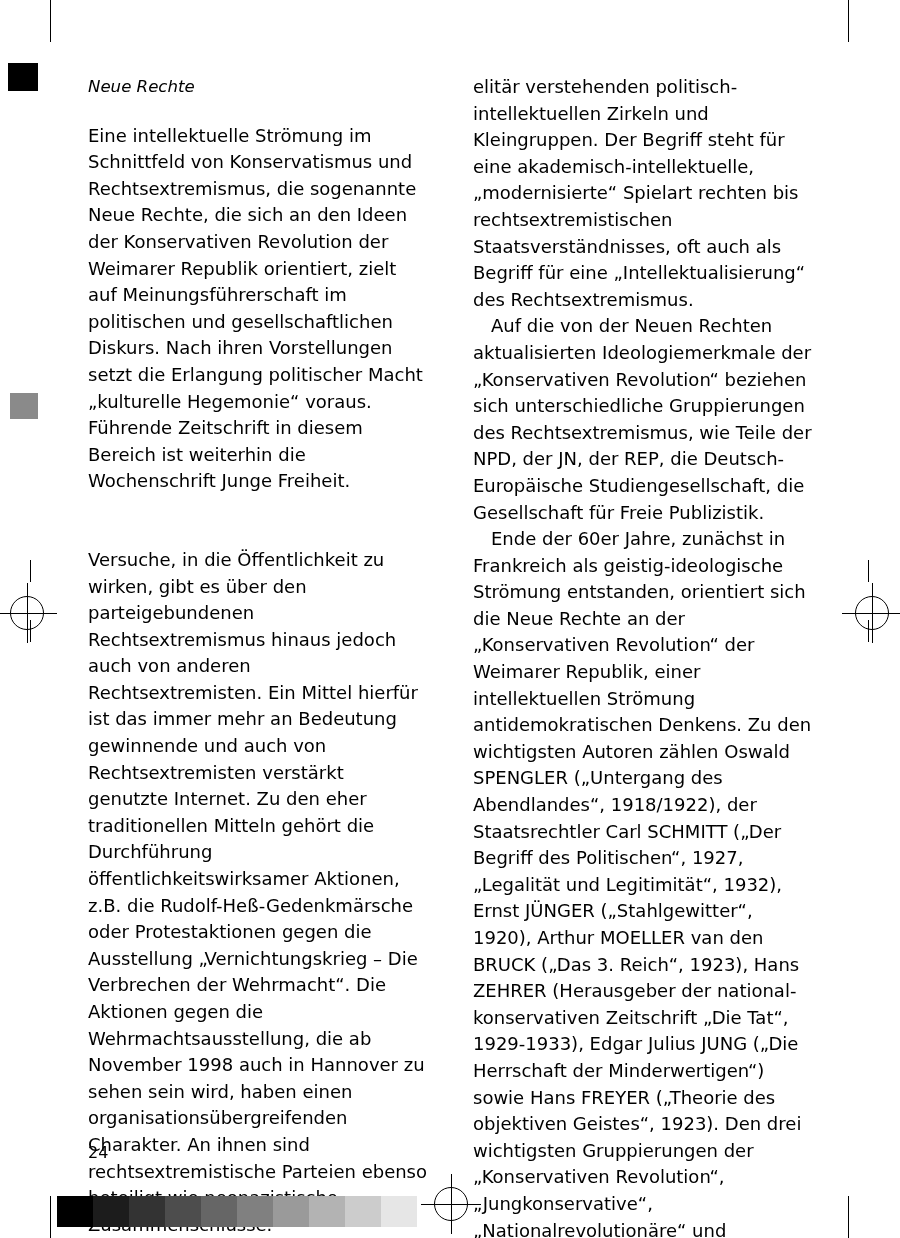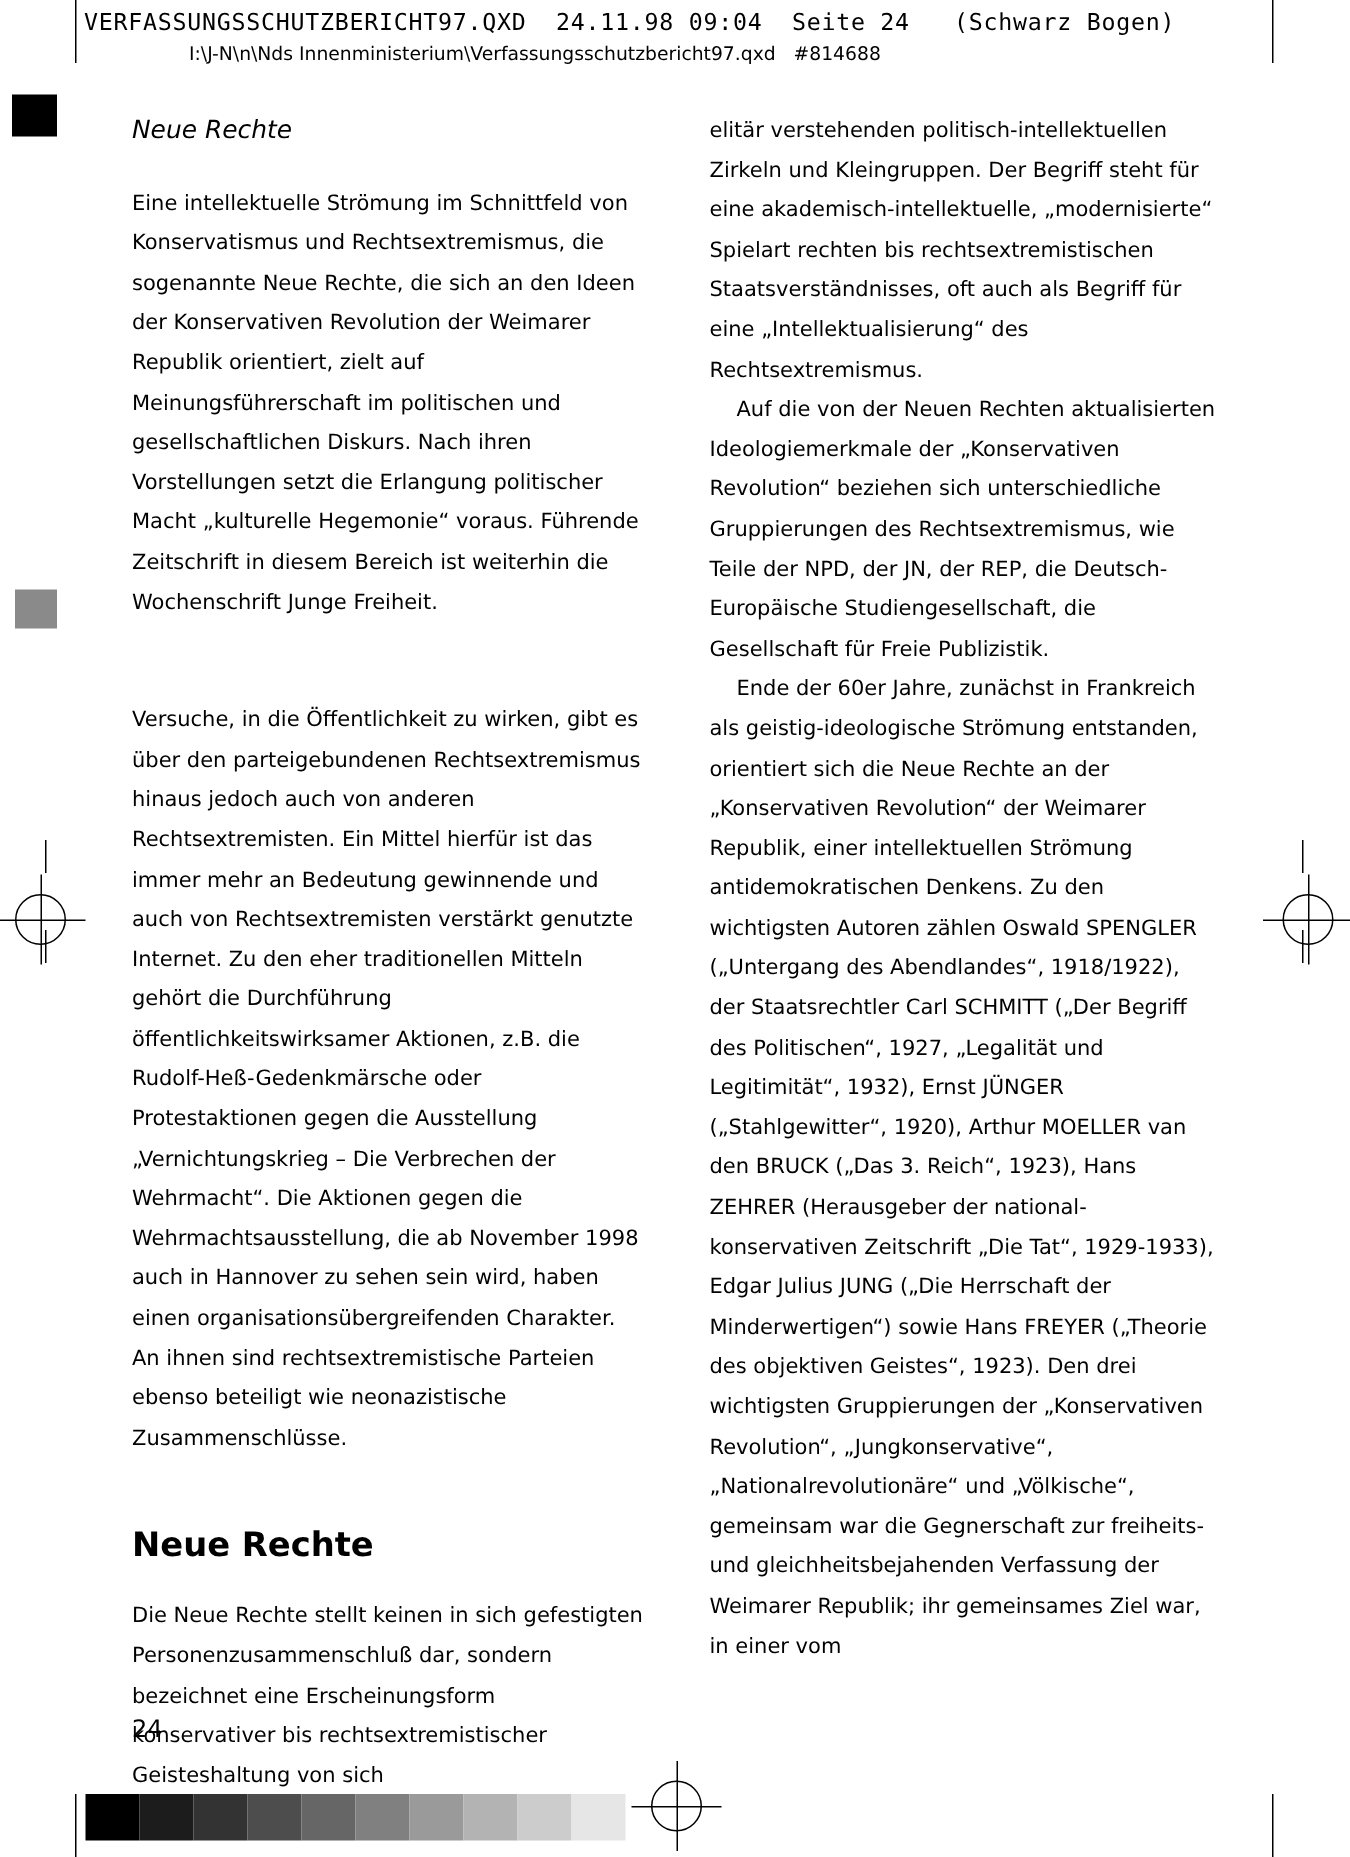--- a/index.html
+++ b/index.html
@@ -122,21 +122,21 @@
     left: 88px;
     width: 726px;
     display: flex;
     gap: 44px;
   }
   .col {
     width: 341px;
   }
   p {
     margin: 0;
-    font-size: 14px;
+    font-size: 18px;
     line-height: 26.6px;
     text-align: left;
   }
   p.indent { text-indent: 18px; }
   .sub-italic {
     font-style: italic;
     font-size: 16.6px;
     line-height: 26.6px;
     margin: 0;
   }
@@ -155,24 +155,20 @@
     left: 88px;
     top: 1143px;
     font-size: 16px;
   }
 </style>
 </head>
 <body>
 
 <div class="page">
 
-  <div class="crop-header">
-    <div class="header-line1">VERFASSUNGSSCHUTZBERICHT97.QXD  24.11.98 09:04  Seite 24   (Schwarz Bogen)</div>
-    <div class="header-line2">I:\J-N\n\Nds Innenministerium\Verfassungsschutzbericht97.qxd   #814688</div>
-  </div>
 
   <div class="mark vline corner-tl-v"></div>
   <div class="mark vline corner-tr-v"></div>
   <div class="mark vline corner-bl-v"></div>
   <div class="mark vline corner-br-v"></div>
 
   <div class="black-square"></div>
   <div class="gray-square"></div>
 
   <div class="reg reg-left"></div>

